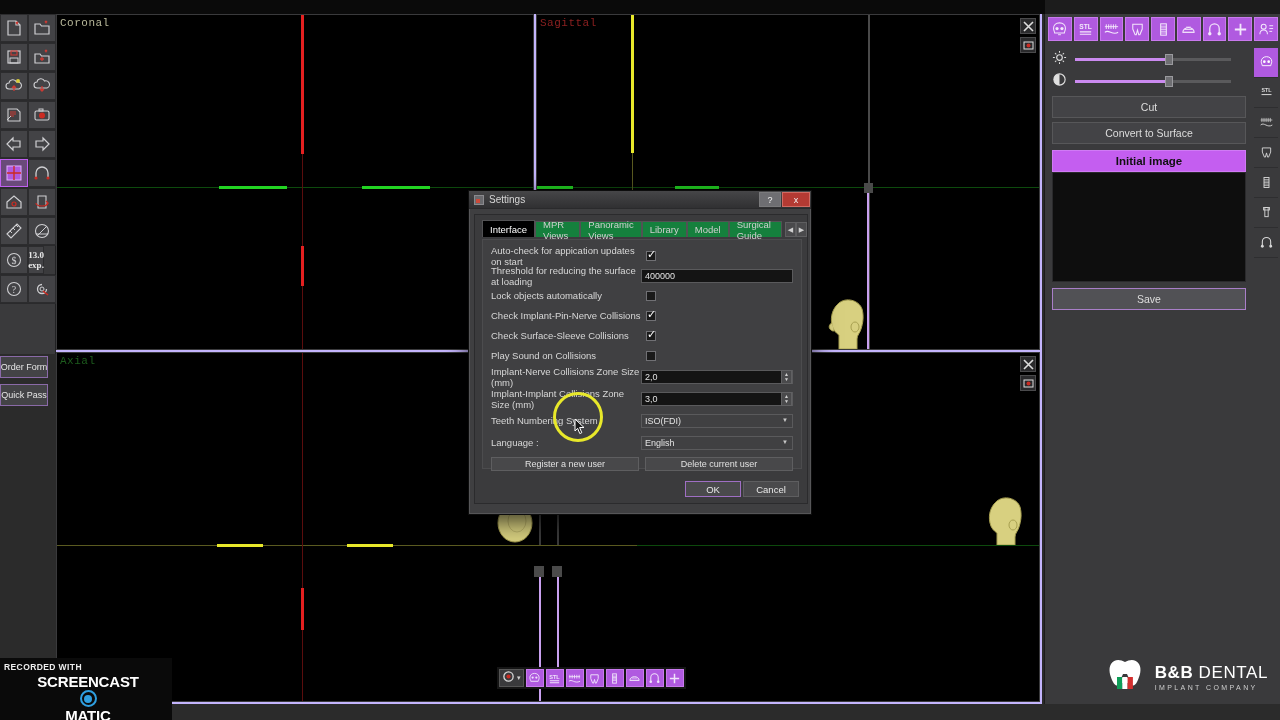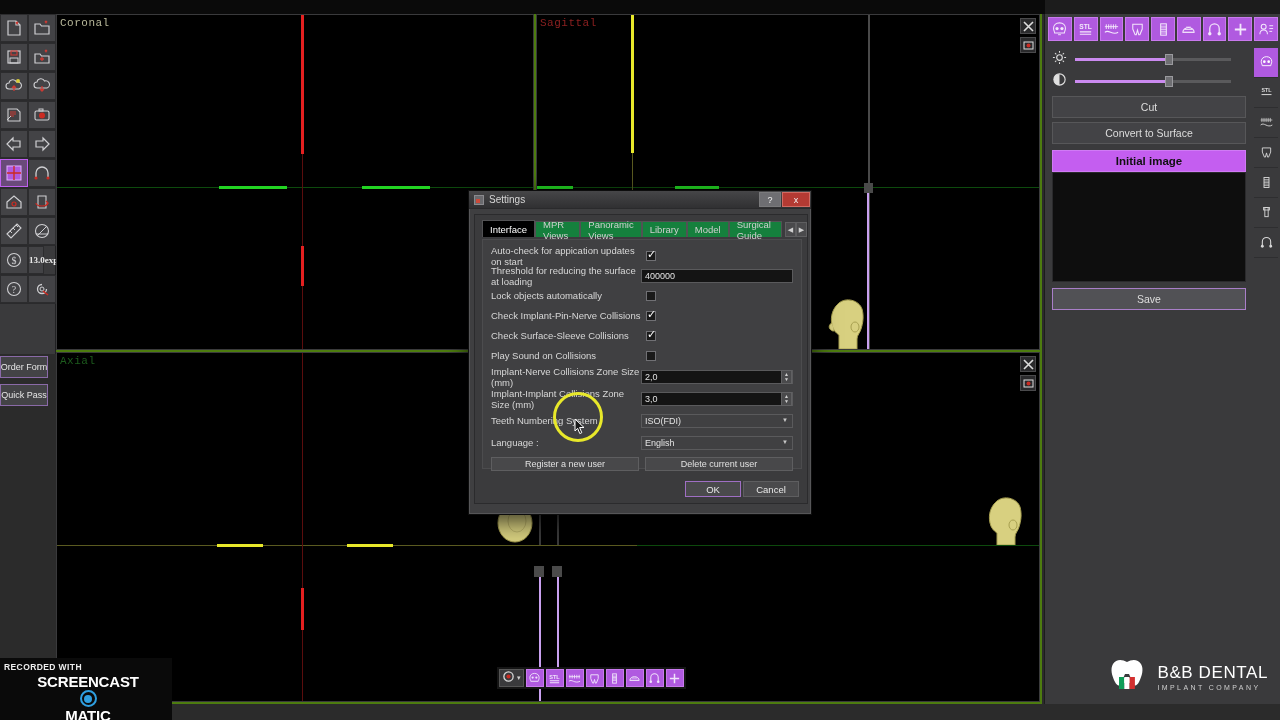--- a/index.html
+++ b/index.html
@@ -44,22 +44,22 @@
     border: 1px solid #2c2c2e;
     position: relative;
   }
   .tool-btn.sel {
     background: #6a4a7a;
     border: 1px solid #c060f0;
   }
   .tool-btn svg { display: block; }
   .tool-text {
     width: 16px; height: 28px;
-    display: flex; flex-direction: row;
-    align-items: center; justify-content: space-between;
+    display: flex; flex-direction: column;
+    align-items: center; justify-content: center;
     background: #434346;
     border: 1px solid #2c2c2e;
     color: #e8e8e8; font-size: 9px; line-height: 10px;
     font-family: "Liberation Serif", serif; font-weight: bold;
   }
 
   
   .left-tabs {
     position: absolute; left: 0; top: 356px; width: 50px;
   }
@@ -69,21 +69,21 @@
     border: 1px solid #8a6aa8;
     color: #e6e6e6; font-size: 9px;
     display: flex; align-items: center; justify-content: center;
     white-space: nowrap;
   }
 
   
   .viewports {
     position: absolute; left: 56px; top: 14px;
     width: 986px; height: 690px;
-    background: #4d7c0f;
+    background: #c4b5fd;
   }
   .vp {
     position: absolute;
     background: #000;
     border: 1px solid #3a3a3c;
     overflow: hidden;
   }
   .vp-coronal { left: 0; top: 0; width: 478px; height: 336px; }
   .vp-sagittal { left: 480px; top: 0; width: 504px; height: 336px; }
   .vp-axial { left: 0; top: 338px; width: 984px; height: 350px; }
@@ -318,21 +318,21 @@
     display: flex; align-items: center; justify-content: center;
   }
   .sc-dot i { width: 8px; height: 8px; border-radius: 50%; background: #2f9fe0; display: block; }
   .sc-prog { width: 56px; margin: 3px 0 0 4px; height: 11px; background: #3a3a3c; color: #ddd;
              font-size: 8px; display: flex; align-items: center; justify-content: center; }
   .bb-logo {
     position: absolute; right: 12px; bottom: 22px; display: flex; align-items: center; z-index: 40;
   }
   .bb-text { margin-left: 10px; }
   .bb-t1 { color: #fff; font-size: 17px; letter-spacing: .6px; }
-  .bb-t1 b { font-weight: normal; }
+  .bb-t1 b { font-weight: bold; }
   .bb-t2 { color: #cfcfcf; font-size: 7px; letter-spacing: 2.4px; margin-top: 1px; }
 </style>
 </head>
 <body>
 
 <div id="app">
 
   <div class="top-strip">
     <div class="top-strip-inner"></div>
   </div>

